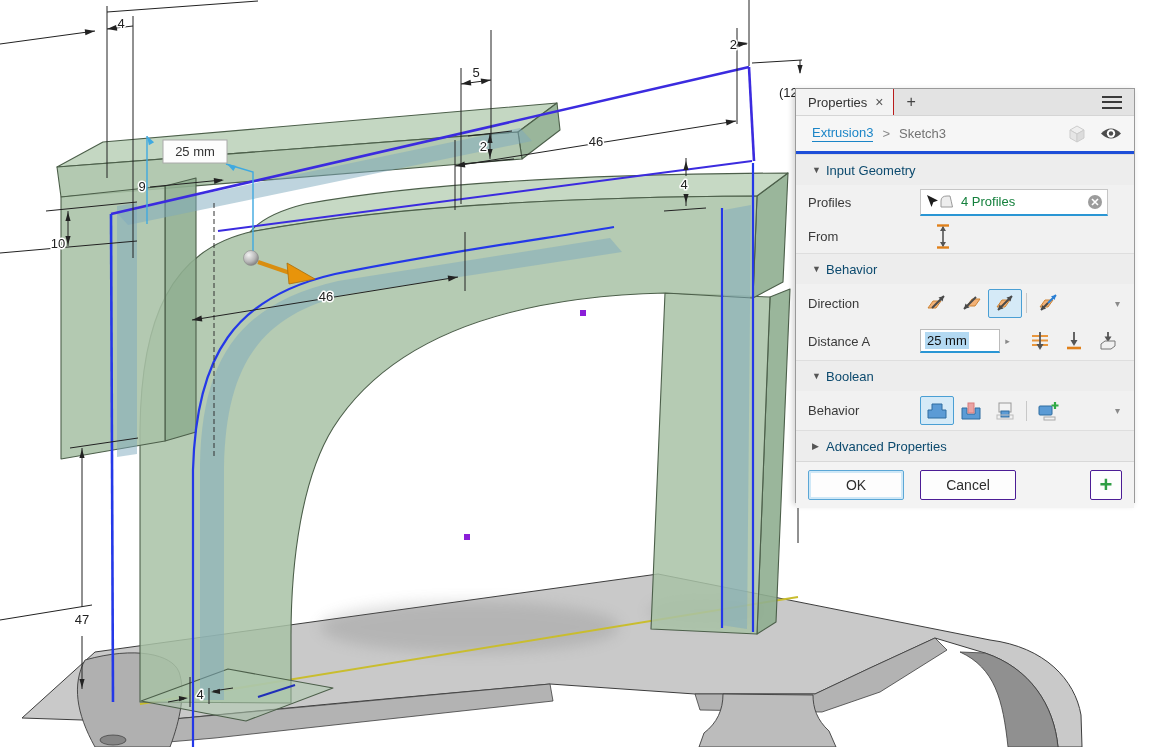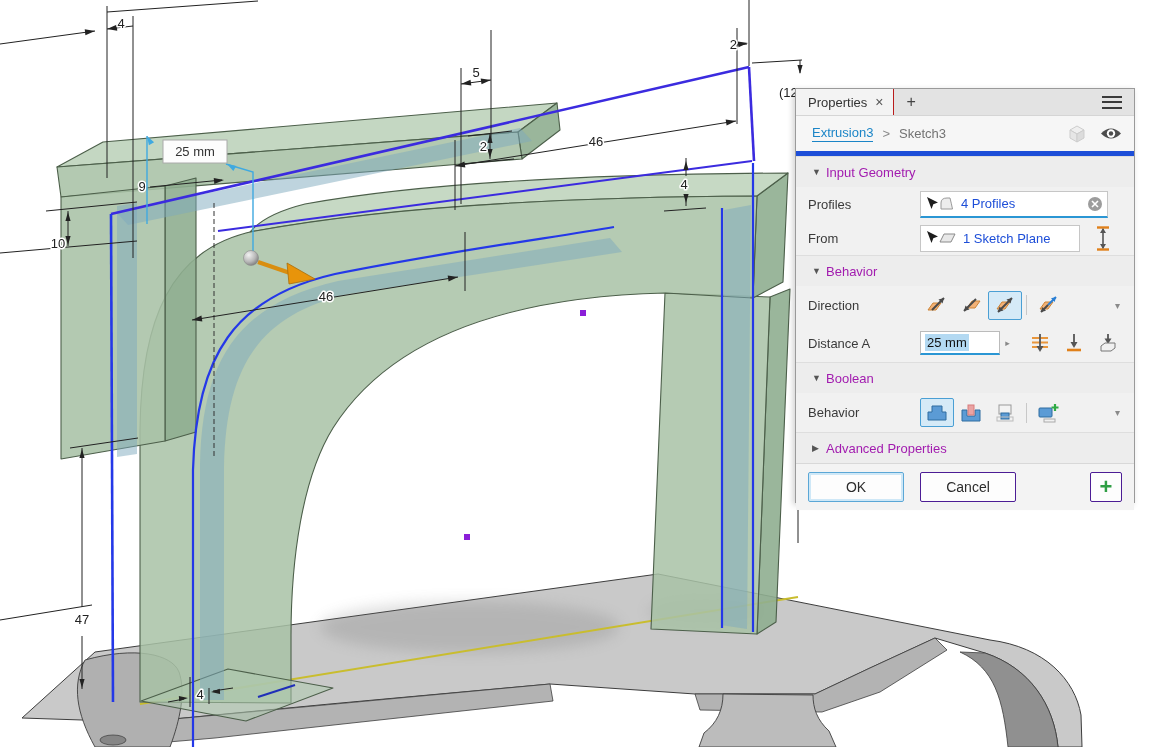--- a/index.html
+++ b/index.html
@@ -14,33 +14,33 @@
   .panel{position:absolute;left:795px;top:88px;width:340px;height:415px;background:#f1f1f1;
          border:1px solid #9a9a9a;box-shadow:-2px 2px 6px rgba(0,0,0,.18);box-sizing:border-box;
          font-size:13px;color:#333;}
   .tabbar{height:26px;background:#e3e3e3;display:flex;align-items:stretch;border-bottom:1px solid #d5d5d5;}
   .tab{display:flex;align-items:center;gap:8px;background:#f3f3f3;padding:0 10px 0 12px;border-right:1px solid #b91c1c;}
   .tab-close{color:#555;font-size:14px;line-height:1;cursor:default;}
   .tab-add{display:flex;align-items:center;padding:0 12px;color:#444;font-size:16px;}
   .menu-btn{margin-left:auto;display:flex;align-items:center;padding:0 12px;}
   .menu-btn .bars{width:20px;height:13px;display:flex;flex-direction:column;justify-content:space-between;}
   .menu-btn .bars i{height:2px;background:#3a3a3a;display:block;}
-  .crumbs{height:35px;display:flex;align-items:center;padding:0 12px 0 16px;background:#f6f6f6;border-bottom:5px solid #1d4ed8;}
+  .crumbs{height:35px;display:flex;align-items:center;padding:0 12px 0 16px;background:#f6f6f6;border-bottom:3px solid #1d4ed8;}
   .crumb-link{color:#1b85c7;border-bottom:1.5px solid #1b85c7;padding-bottom:1px;}
   .crumb-sep{margin:0 9px;color:#8a8a8a;}
   .crumb-cur{color:#737373;}
   .crumb-icons{margin-left:auto;display:flex;align-items:center;gap:12px;}
   .sec{height:30px;display:flex;align-items:center;padding-left:16px;background:#ededed;border-top:1px solid #dedede;}
   .sec .tri{font-size:9px;color:#555;width:14px;}
-  .sec .sec-label{color:#a21caf;}
+  .sec .sec-label{color:#0c4a6e;}
   .frow{height:34px;display:flex;align-items:center;padding-left:12px;}
   .frow .flabel{width:112px;color:#3a3a3a;}
   .field{display:flex;align-items:center;background:#fff;border:1px solid #c6c6c6;height:27px;box-sizing:border-box;padding:0 4px 0 5px;}
   .field.active{border-bottom:2px solid #2a96d4;}
-  .field .ftext{margin-left:6px;color:#1d4ed8;}
+  .field .ftext{margin-left:6px;color:#15803d;}
   .clear-btn{margin-left:auto;display:flex;align-items:center;}
   .iconbtn{width:32px;height:27px;display:flex;align-items:center;justify-content:center;border:1px solid transparent;border-radius:2px;}
   .iconbtn.selected{background:#d5eaf7;border:1px solid #4a9fd4;}
   .vdiv{width:1px;height:20px;background:#c8c8c8;margin:0 4px;}
   .caret{margin-left:auto;margin-right:14px;color:#8a8a8a;font-size:10px;}
   .dist-input{width:80px;height:24px;background:#fff;border:1px solid #bbb;border-bottom:2px solid #2a96d4;
               box-sizing:border-box;display:flex;align-items:center;padding-left:4px;}
   .dist-input .sel{background:#b3d9f2;padding:1px 2px;color:#111;}
   .spinner{width:15px;height:24px;display:flex;align-items:center;justify-content:center;color:#888;font-size:9px;}
   .footer{height:46px;display:flex;align-items:center;padding:0 12px;border-top:1px solid #d8d8d8;background:#f3f3f3;}
@@ -279,29 +279,20 @@
         <svg width="16" height="16">
           <circle cx="8" cy="8" r="7" fill="#9c9c9c"></circle>
           <path d="M5,5 L11,11 M11,5 L5,11" stroke="#fff" stroke-width="1.6"></path>
         </svg>
       </span>
     </div>
   </div>
 
   <div class="frow">
     <span class="flabel">From</span>
-    <div class="field" style="width:160px;">
-      <svg width="13" height="14">
-        <path d="M1,0 L5.5,12 L7.3,7.2 L12,5.4 Z" fill="#1d1d1d"></path>
-      </svg>
-      <svg width="18" height="14">
-        <polygon points="1,11 5,3 16,3 12,11" fill="#e8e8e8" stroke="#8a8a8a"></polygon>
-      </svg>
-      <span class="ftext">1 Sketch Plane</span>
-    </div>
     <svg width="18" height="27" style="margin-left:14px;">
       <line x1="3" y1="2.5" x2="15" y2="2.5" stroke="#e0801a" stroke-width="2.4"></line>
       <line x1="3" y1="24.5" x2="15" y2="24.5" stroke="#e0801a" stroke-width="2.4"></line>
       <line x1="9" y1="4" x2="9" y2="23" stroke="#555" stroke-width="1.6"></line>
       <polygon points="9,3 6,8 12,8" fill="#555"></polygon>
       <polygon points="9,24 6,19 12,19" fill="#555"></polygon>
     </svg>
   </div>
 
   <div class="sec">

